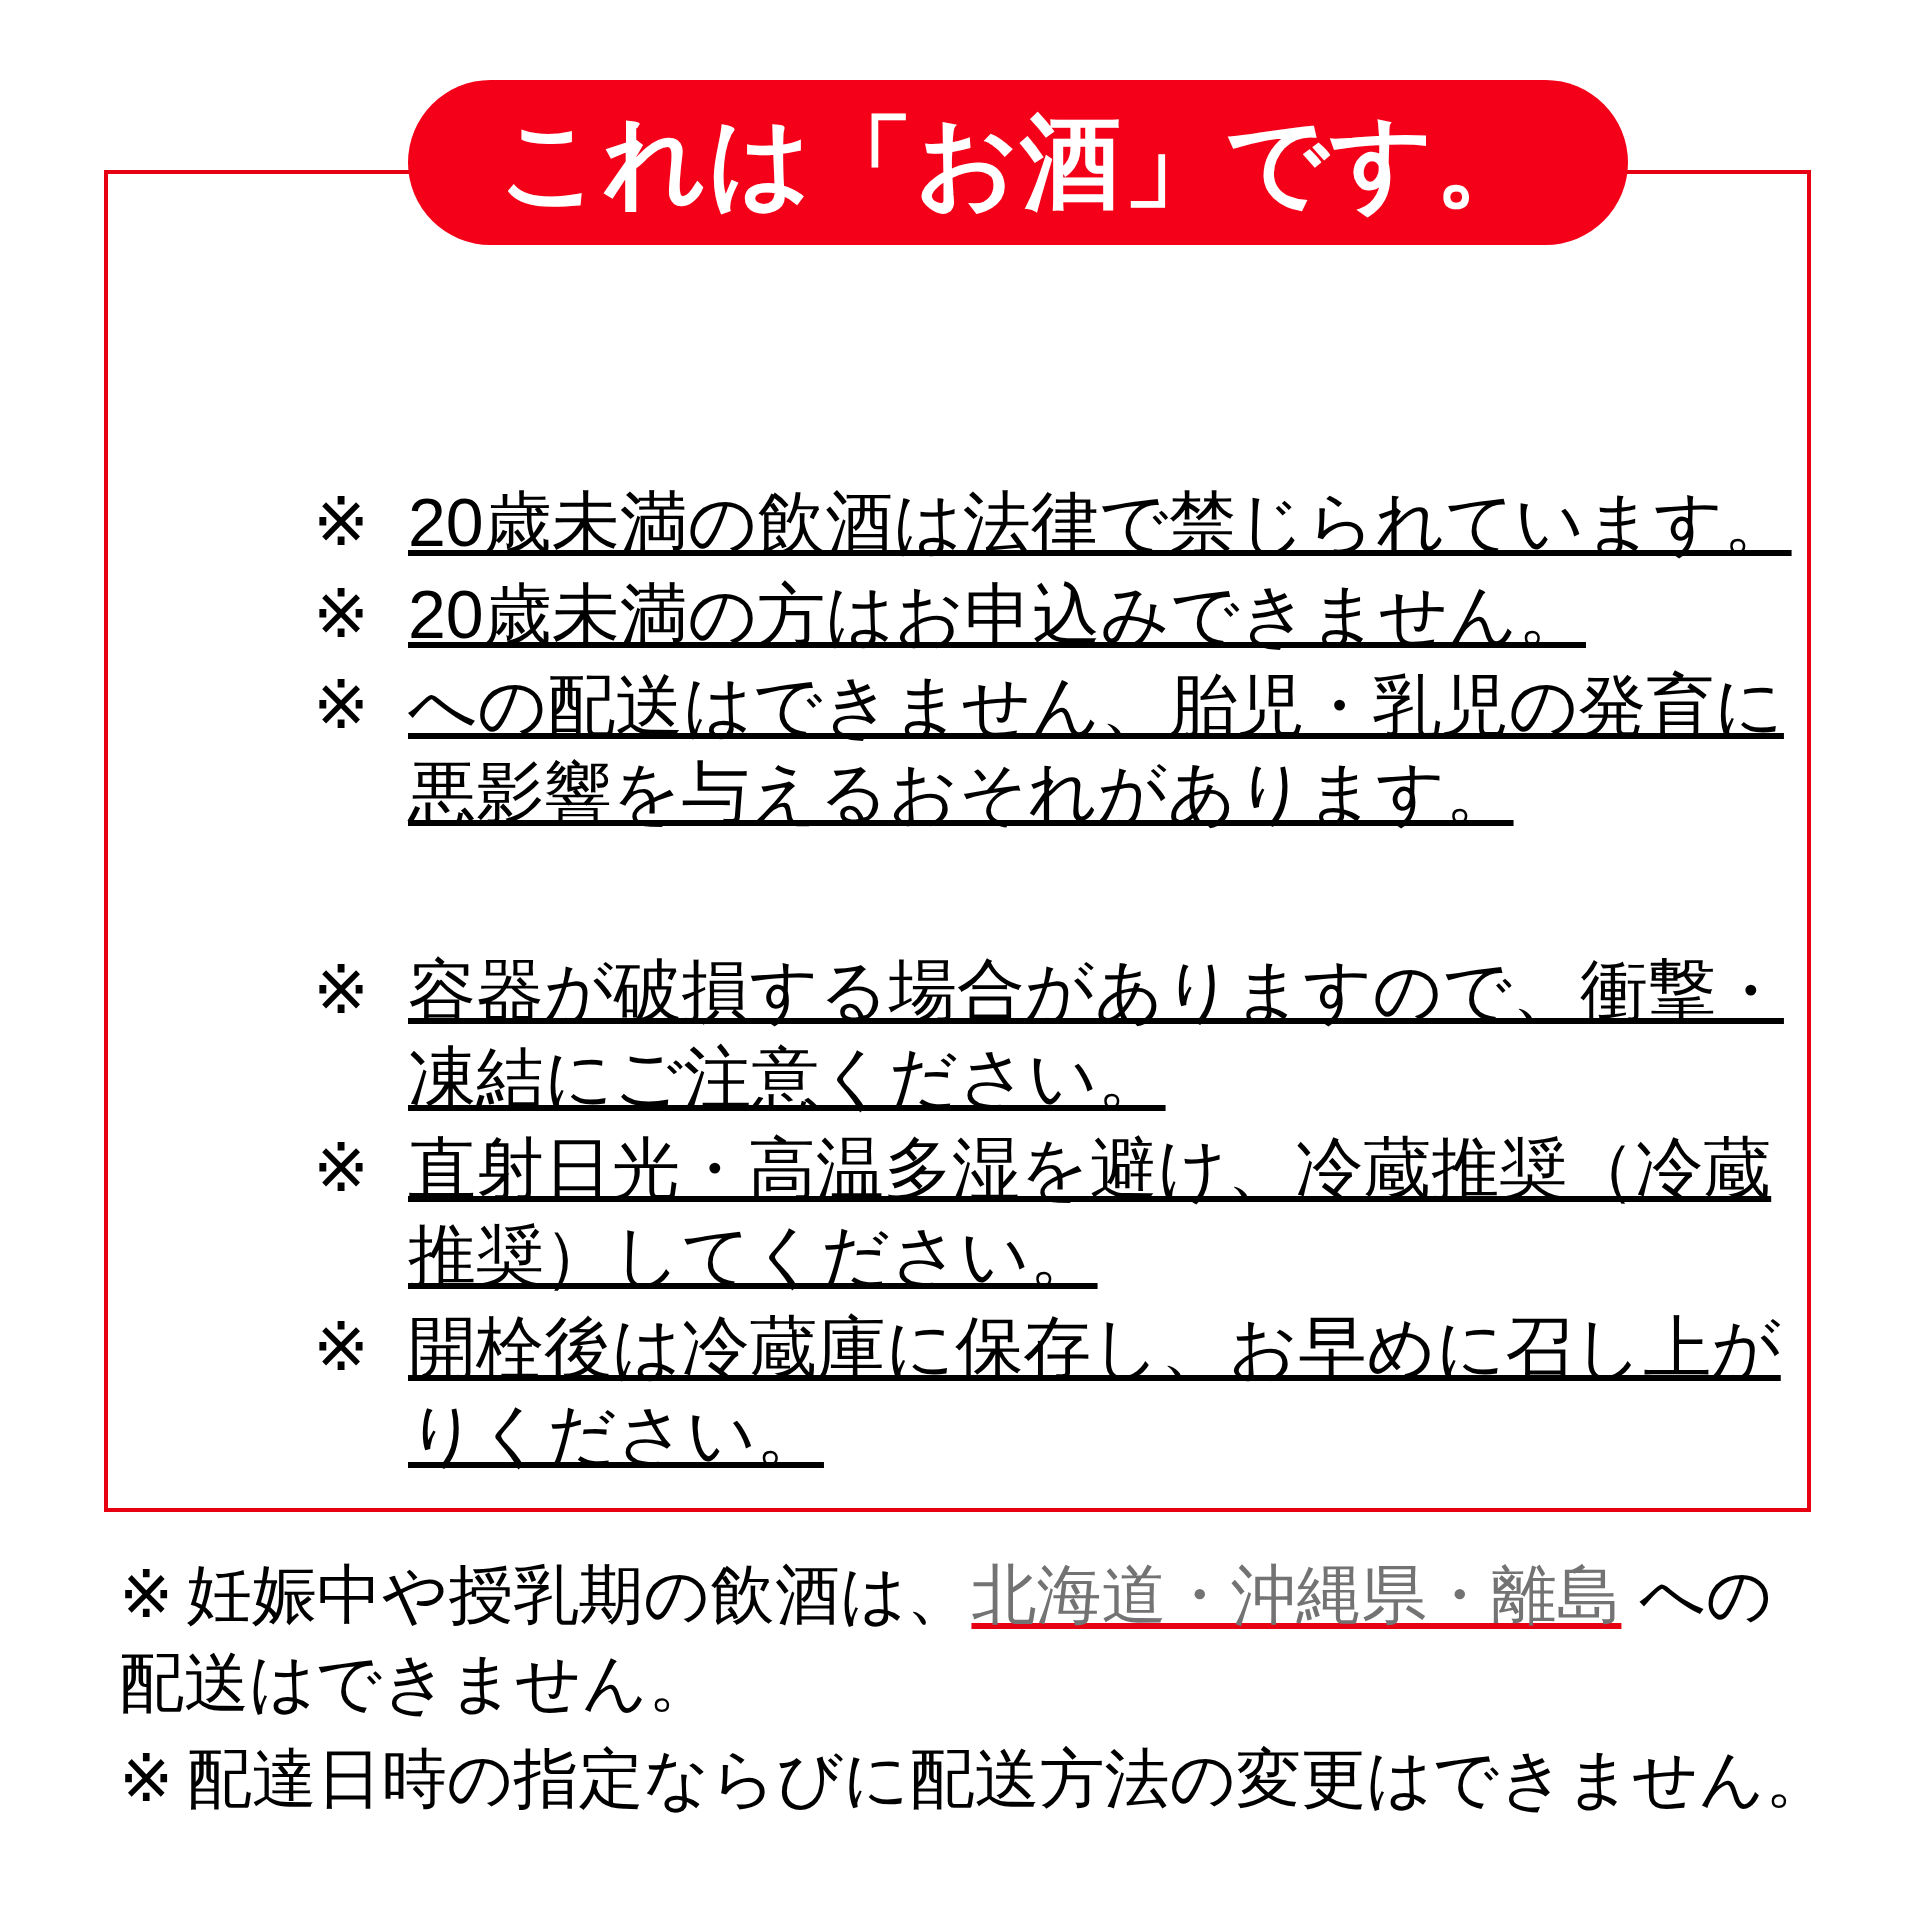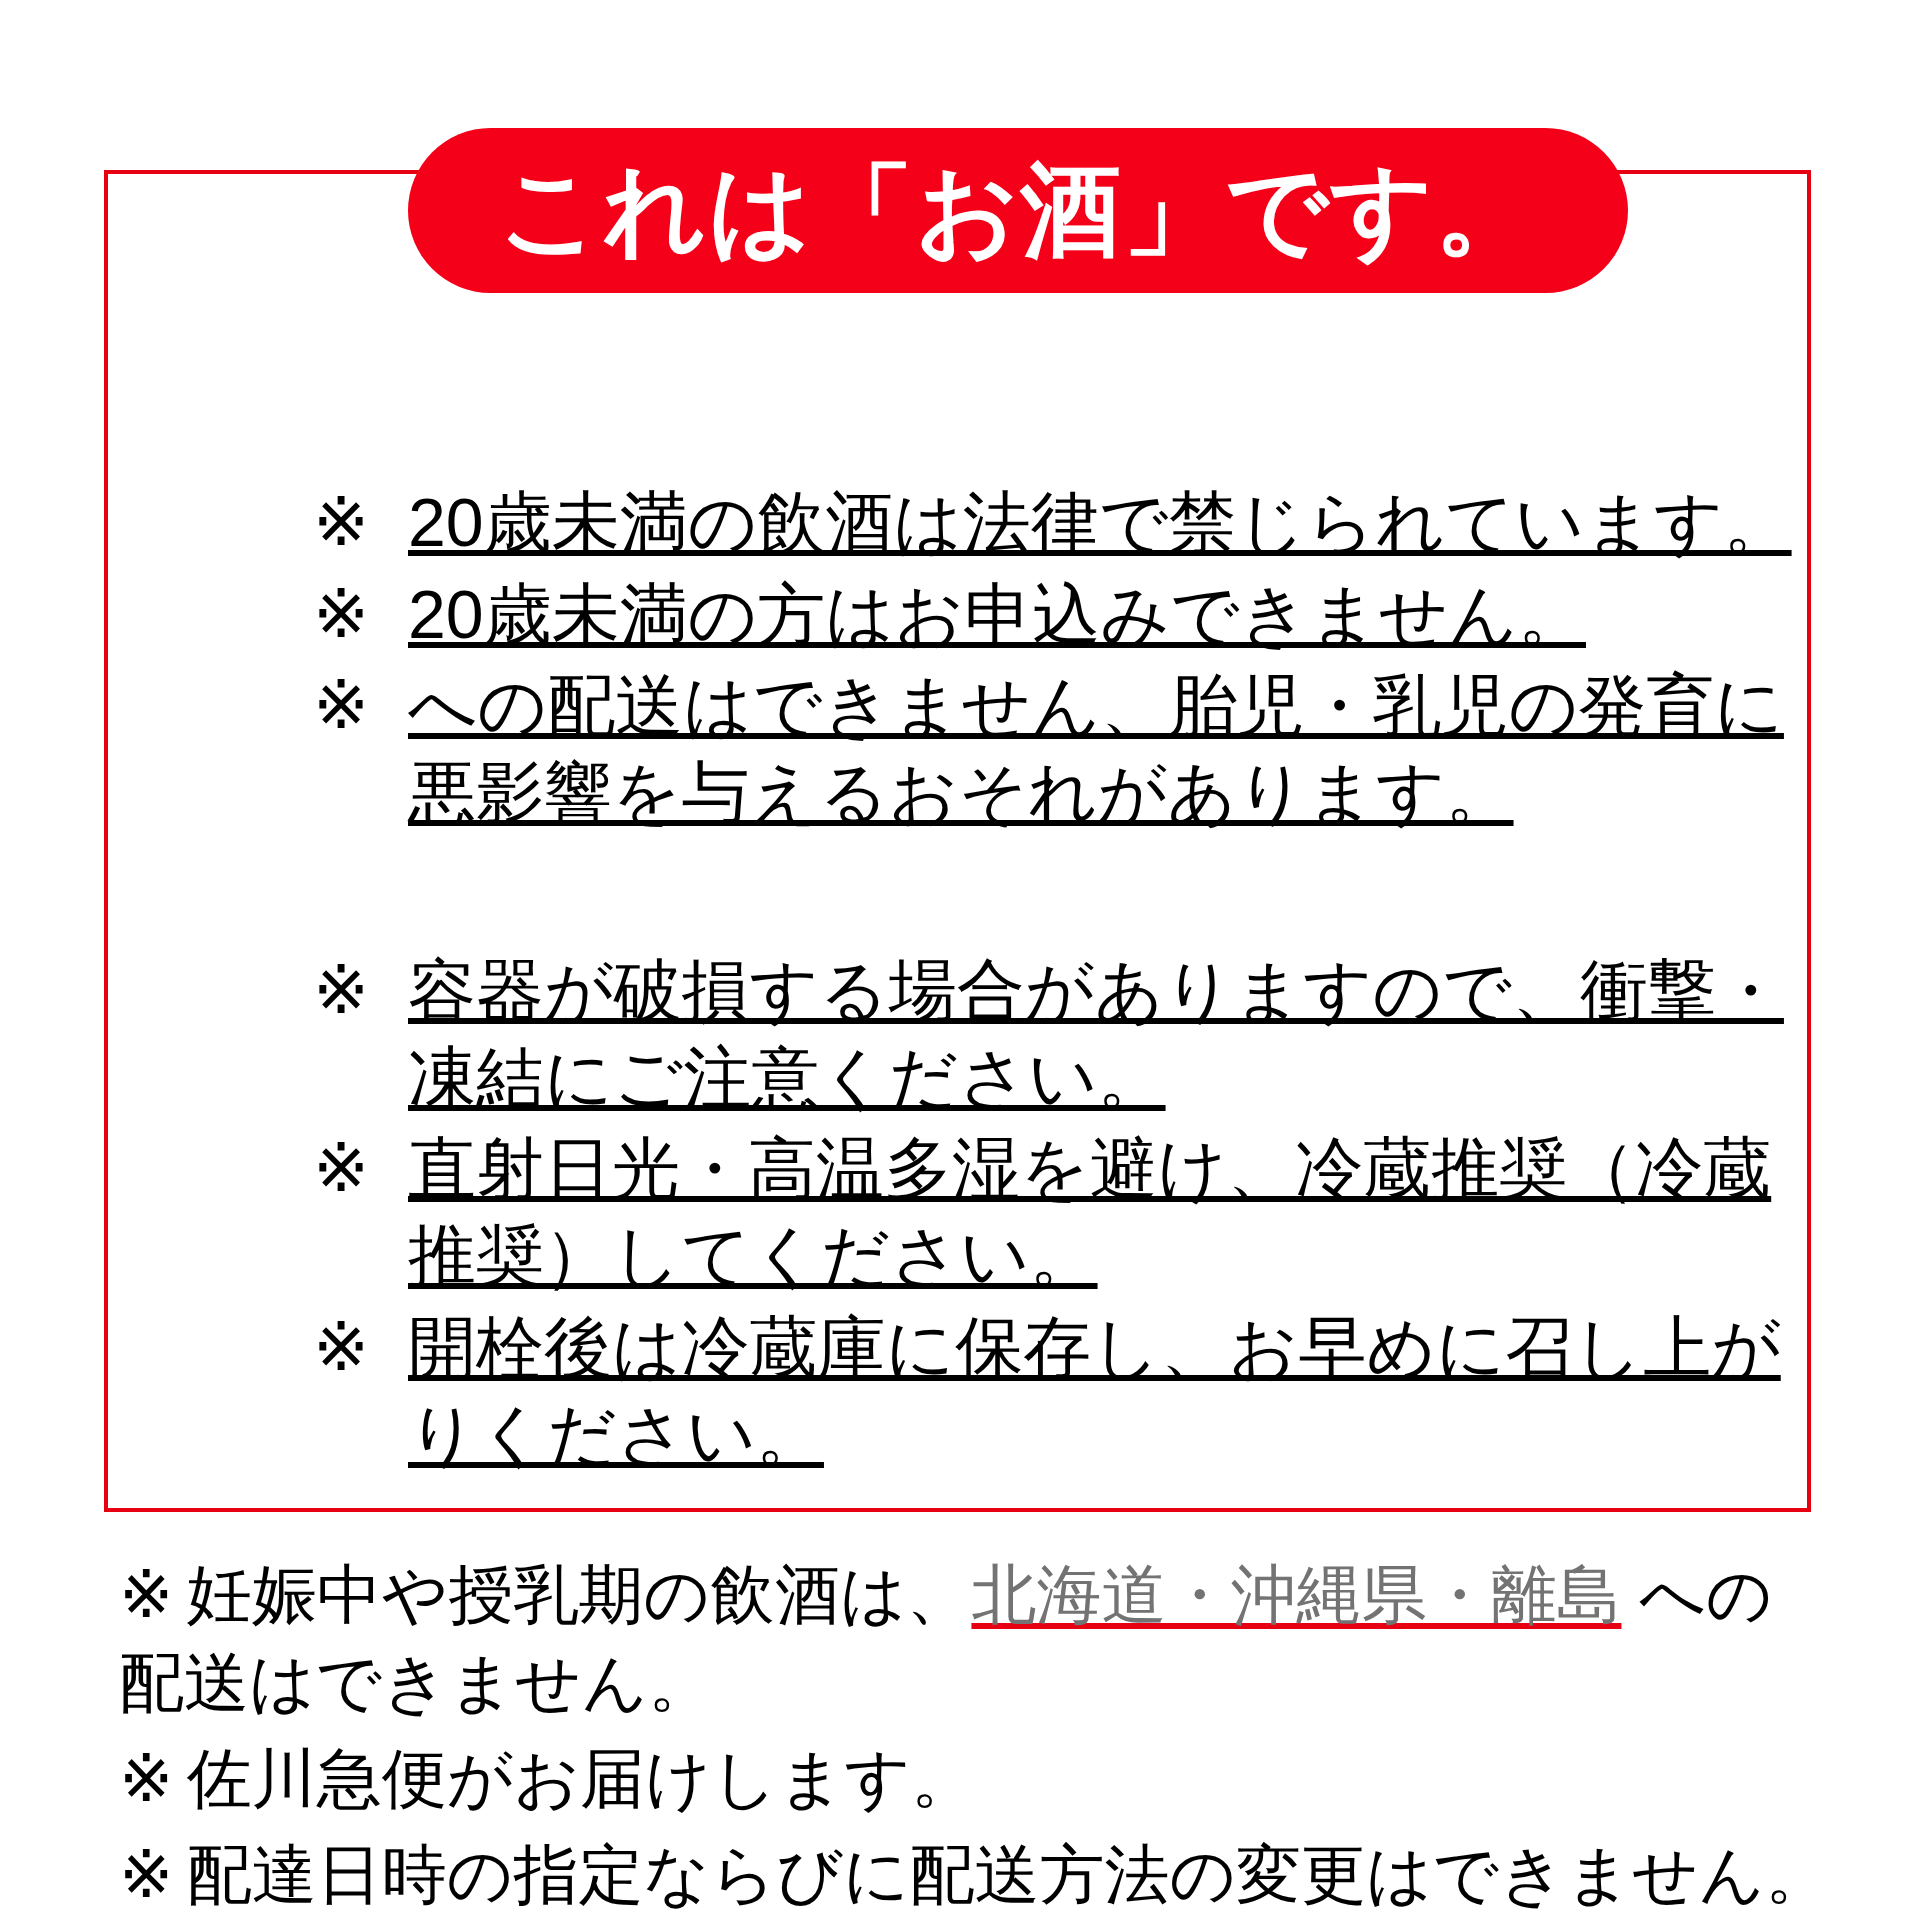--- a/index.html
+++ b/index.html
@@ -41,21 +41,20 @@
     left: 408px;
     top: 80px;
     width: 1220px;
     height: 165px;
     background: #f50019;
     border-radius: 83px;
     display: flex;
     align-items: center;
     justify-content: center;
     z-index: 5;
-    margin-top: 48px;
   }
   .banner-text {
     color: #ffffff;
     font-size: 101px;
     font-weight: 700;
     letter-spacing: 1.5px;
     line-height: 1;
     white-space: nowrap;
   }
 
@@ -161,23 +160,20 @@
   <div class="banner">
     <span class="banner-text">これは「お酒」です。</span>
   </div>
 
   <div class="bottom-notes">
 
     <div class="bottom-note">
       <span class="mark">※</span><span>妊娠中や授乳期の飲酒は、</span><span class="hl-red-underline">北海道・沖縄県・離島</span><span> への配送はできません。</span>
     </div>
 
-    <div class="bottom-note">
-      <span class="mark">※</span><span>佐川急便がお届けします。</span>
-    </div>
 
     <div class="bottom-note">
       <span class="mark">※</span><span>配達日時の指定ならびに配送方法の変更はできません。</span>
     </div>
 
   </div>
 
 </div>
 
 

